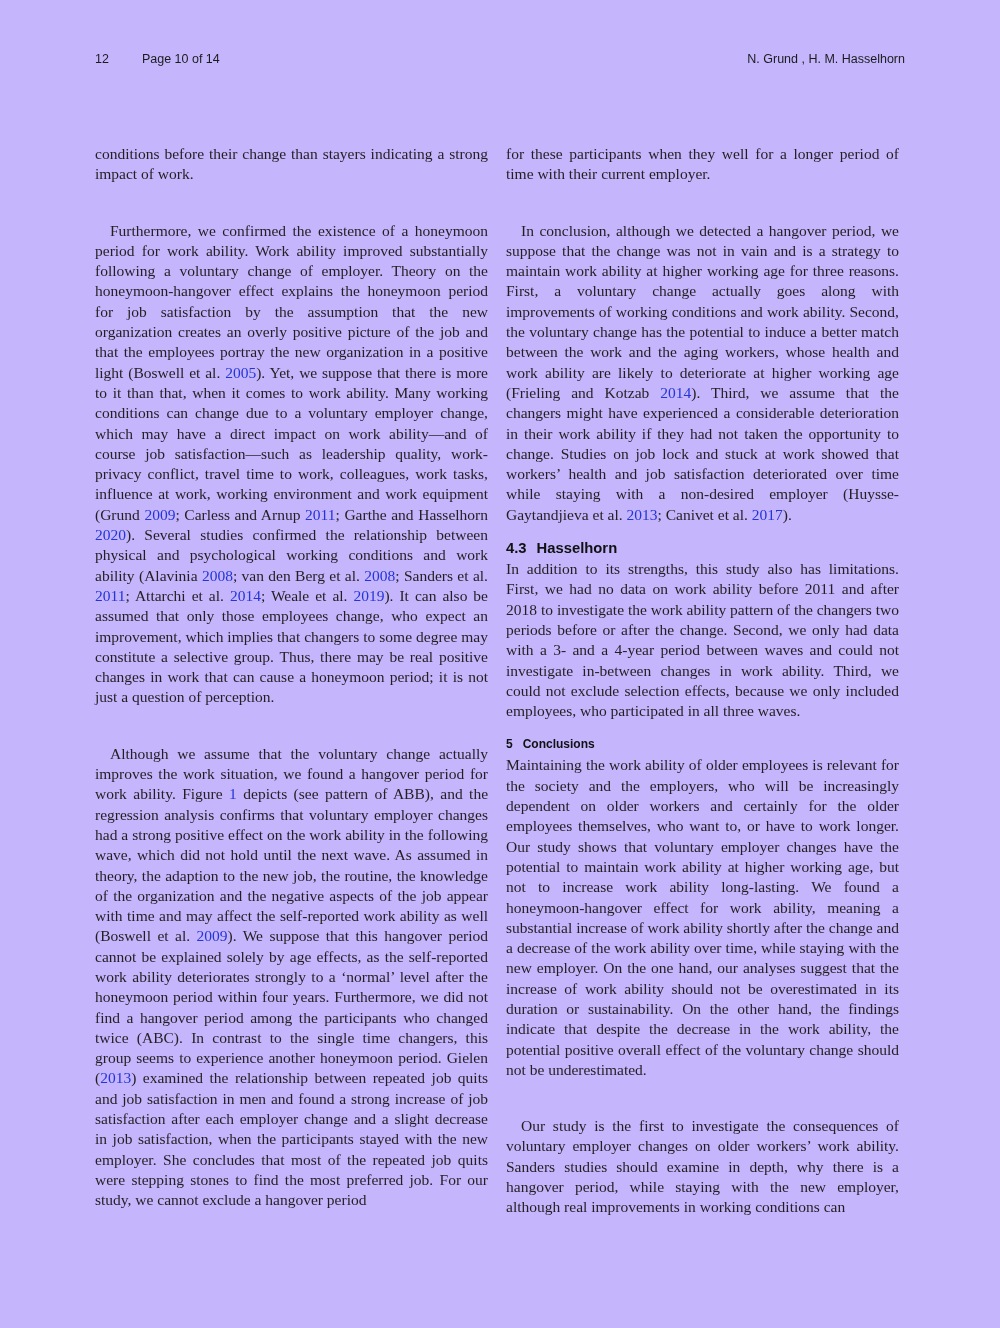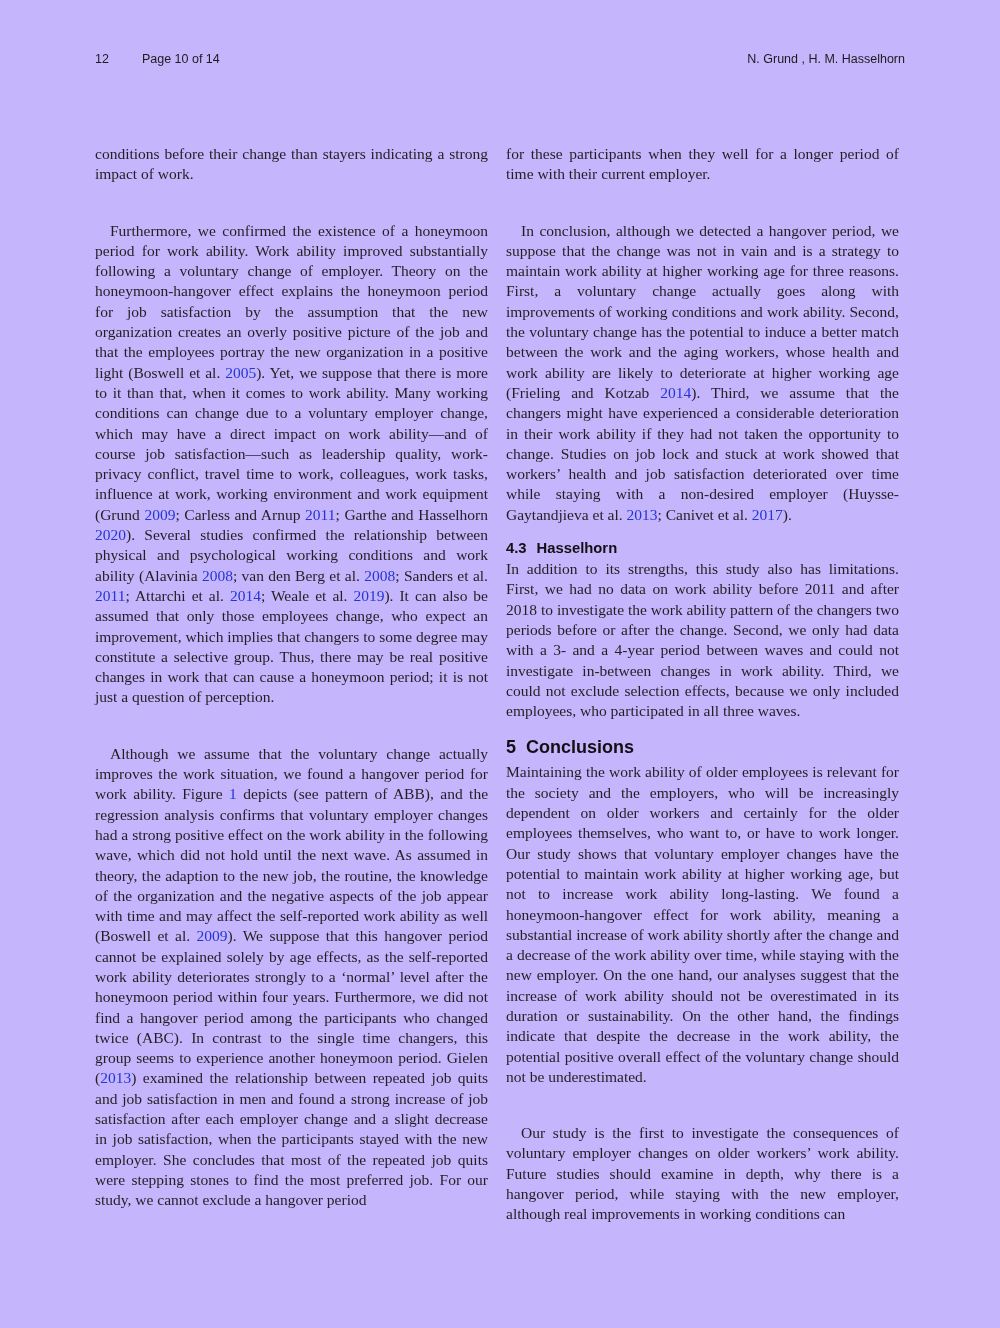--- a/index.html
+++ b/index.html
@@ -35,21 +35,21 @@
   }
   .column p.indent { text-indent:15px;margin-top:36px; }
   .cite { color:var(--link,#2435d6); cursor:pointer; }
   .heading {
     font-family:"Liberation Sans", sans-serif;
     font-weight:700;
     color:#111111;
     text-align:left;
   }
   .heading.l3 { font-size:14.8px; margin:15px 0 3px 0; }
-  .heading.l2 { font-size:18px;  margin:16px 0 4px 0; }
+  .heading.l2 { font-size:12px;  margin:16px 0 4px 0; }
   .heading .hnum { margin-right:10px; }
 </style>
 </head>
 <body>
 
 <div class="page">
   <div class="header">
     <span class="pagenum">12</span>
     <span class="pagelabel">Page 10 of 14</span>
     <span class="authors">N. Grund , H. M. Hasselhorn</span>
@@ -60,16 +60,16 @@
         <p class="indent"><span>Furthermore, we confirmed the existence of a honeymoon period for work ability. Work ability improved substantially following a voluntary change of employer. Theory on the honeymoon-hangover effect explains the honeymoon period for job satisfaction by the assumption that the new organization creates an overly positive picture of the job and that the employees portray the new organization in a positive light (Boswell et al. </span><span class="cite">2005</span><span>). Yet, we suppose that there is more to it than that, when it comes to work ability. Many working conditions can change due to a voluntary employer change, which may have a direct impact on work ability—and of course job satisfaction—such as leadership quality, work-privacy conflict, travel time to work, colleagues, work tasks, influence at work, working environment and work equipment (Grund </span><span class="cite">2009</span><span>; Carless and Arnup </span><span class="cite">2011</span><span>; Garthe and Hasselhorn </span><span class="cite">2020</span><span>). Several studies confirmed the relationship between physical and psychological working conditions and work ability (Alavinia </span><span class="cite">2008</span><span>; van den Berg et al. </span><span class="cite">2008</span><span>; Sanders et al. </span><span class="cite">2011</span><span>; Attarchi et al. </span><span class="cite">2014</span><span>; Weale et al. </span><span class="cite">2019</span><span>). It can also be assumed that only those employees change, who expect an improvement, which implies that changers to some degree may constitute a selective group. Thus, there may be real positive changes in work that can cause a honeymoon period; it is not just a question of perception.</span></p>
         <p class="indent"><span>Although we assume that the voluntary change actually improves the work situation, we found a hangover period for work ability. Figure </span><span class="cite">1</span><span> depicts (see pattern of ABB), and the regression analysis confirms that voluntary employer changes had a strong positive effect on the work ability in the following wave, which did not hold until the next wave. As assumed in theory, the adaption to the new job, the routine, the knowledge of the organization and the negative aspects of the job appear with time and may affect the self-reported work ability as well (Boswell et al. </span><span class="cite">2009</span><span>). We suppose that this hangover period cannot be explained solely by age effects, as the self-reported work ability deteriorates strongly to a ‘normal’ level after the honeymoon period within four years. Furthermore, we did not find a hangover period among the participants who changed twice (ABC). In contrast to the single time changers, this group seems to experience another honeymoon period. Gielen (</span><span class="cite">2013</span><span>) examined the relationship between repeated job quits and job satisfaction in men and found a strong increase of job satisfaction after each employer change and a slight decrease in job satisfaction, when the participants stayed with the new employer. She concludes that most of the repeated job quits were stepping stones to find the most preferred job. For our study, we cannot exclude a hangover period</span></p>
       </div>
     <div class="column">
         <p><span>for these participants when they well for a longer period of time with their current employer.</span></p>
         <p class="indent"><span>In conclusion, although we detected a hangover period, we suppose that the change was not in vain and is a strategy to maintain work ability at higher working age for three reasons. First, a voluntary change actually goes along with improvements of working conditions and work ability. Second, the voluntary change has the potential to induce a better match between the work and the aging workers, whose health and work ability are likely to deteriorate at higher working age (Frieling and Kotzab </span><span class="cite">2014</span><span>). Third, we assume that the changers might have experienced a considerable deterioration in their work ability if they had not taken the opportunity to change. Studies on job lock and stuck at work showed that workers’ health and job satisfaction deteriorated over time while staying with a non-desired employer (Huysse-Gaytandjieva et al. </span><span class="cite">2013</span><span>; Canivet et al. </span><span class="cite">2017</span><span>).</span></p>
         <div class="heading l3"><span class="hnum">4.3</span><span>Hasselhorn</span></div>
         <p><span>In addition to its strengths, this study also has limitations. First, we had no data on work ability before 2011 and after 2018 to investigate the work ability pattern of the changers two periods before or after the change. Second, we only had data with a 3- and a 4-year period between waves and could not investigate in-between changes in work ability. Third, we could not exclude selection effects, because we only included employees, who participated in all three waves.</span></p>
         <div class="heading l2"><span class="hnum">5</span><span>Conclusions</span></div>
         <p><span>Maintaining the work ability of older employees is relevant for the society and the employers, who will be increasingly dependent on older workers and certainly for the older employees themselves, who want to, or have to work longer. Our study shows that voluntary employer changes have the potential to maintain work ability at higher working age, but not to increase work ability long-lasting. We found a honeymoon-hangover effect for work ability, meaning a substantial increase of work ability shortly after the change and a decrease of the work ability over time, while staying with the new employer. On the one hand, our analyses suggest that the increase of work ability should not be overestimated in its duration or sustainability. On the other hand, the findings indicate that despite the decrease in the work ability, the potential positive overall effect of the voluntary change should not be underestimated.</span></p>
-        <p class="indent"><span>Our study is the first to investigate the consequences of voluntary employer changes on older workers’ work ability. Future studies should examine in depth, why there is a hangover period, while staying with the new employer, although real improvements in working conditions can</span></p>
+        <p class="indent"><span>Our study is the first to investigate the consequences of voluntary employer changes on older workers’ work ability. Sanders studies should examine in depth, why there is a hangover period, while staying with the new employer, although real improvements in working conditions can</span></p>
       </div>
   </div>
 </div>
 
 </body></html>

